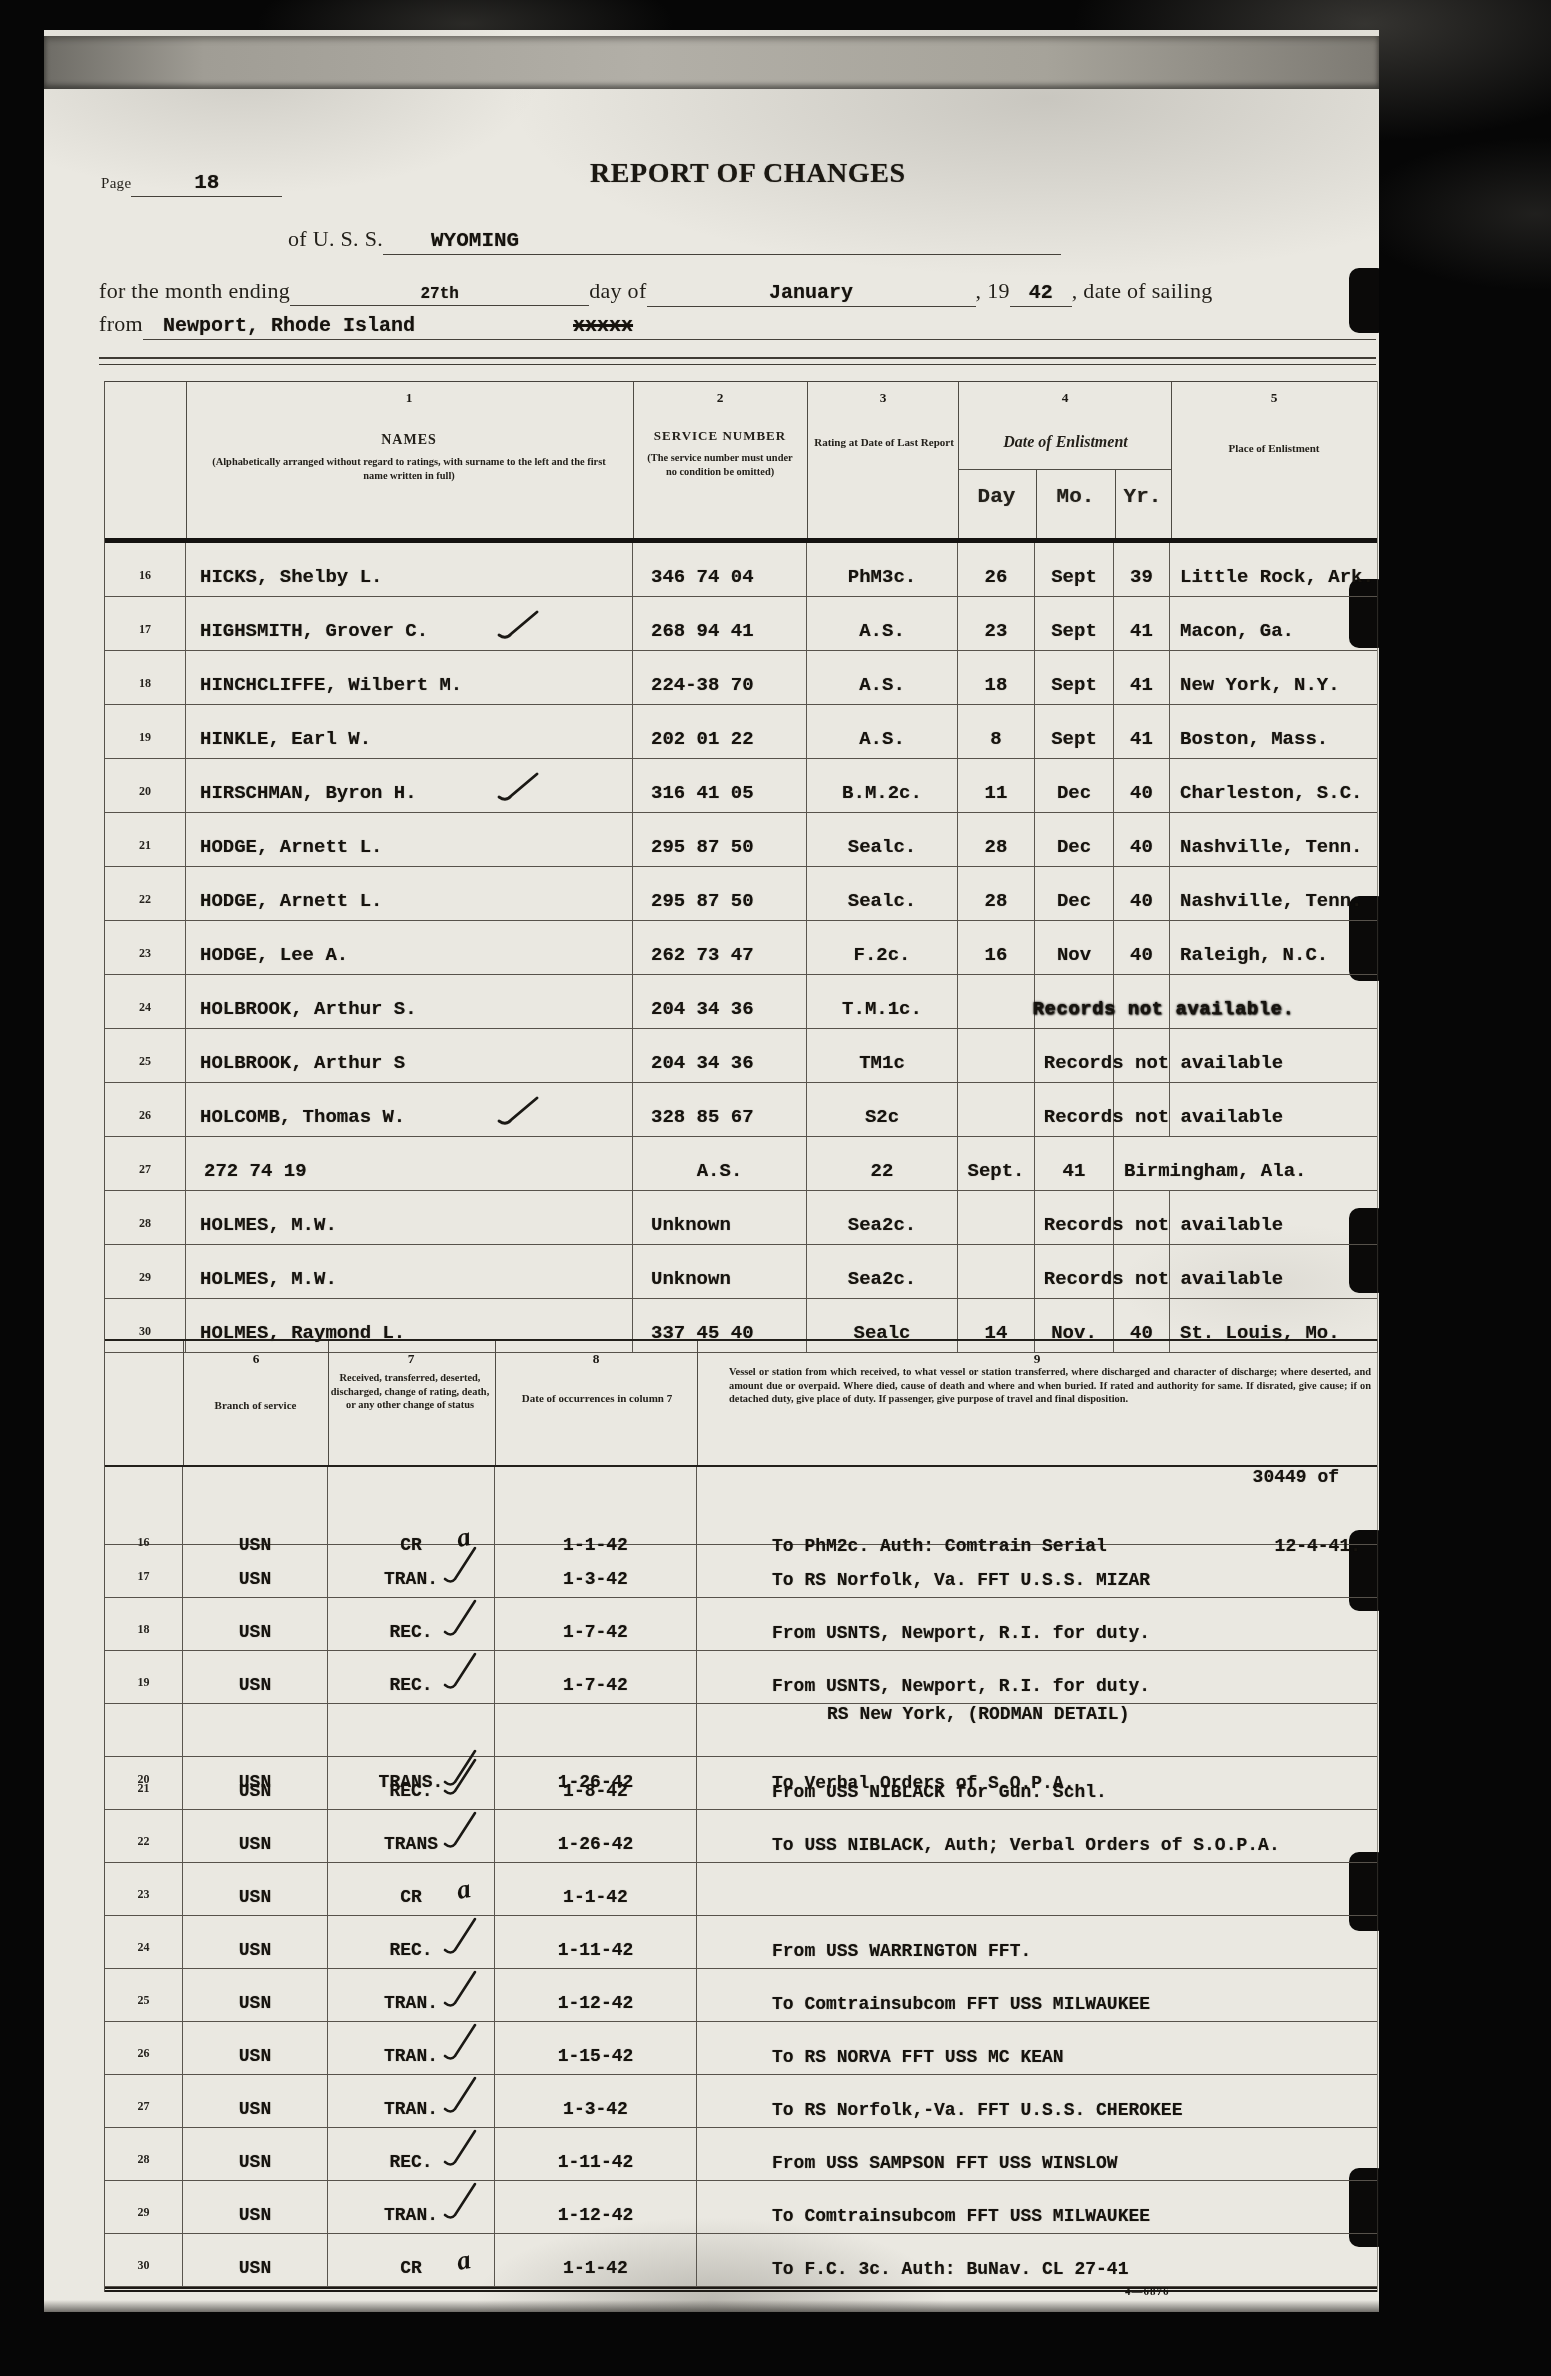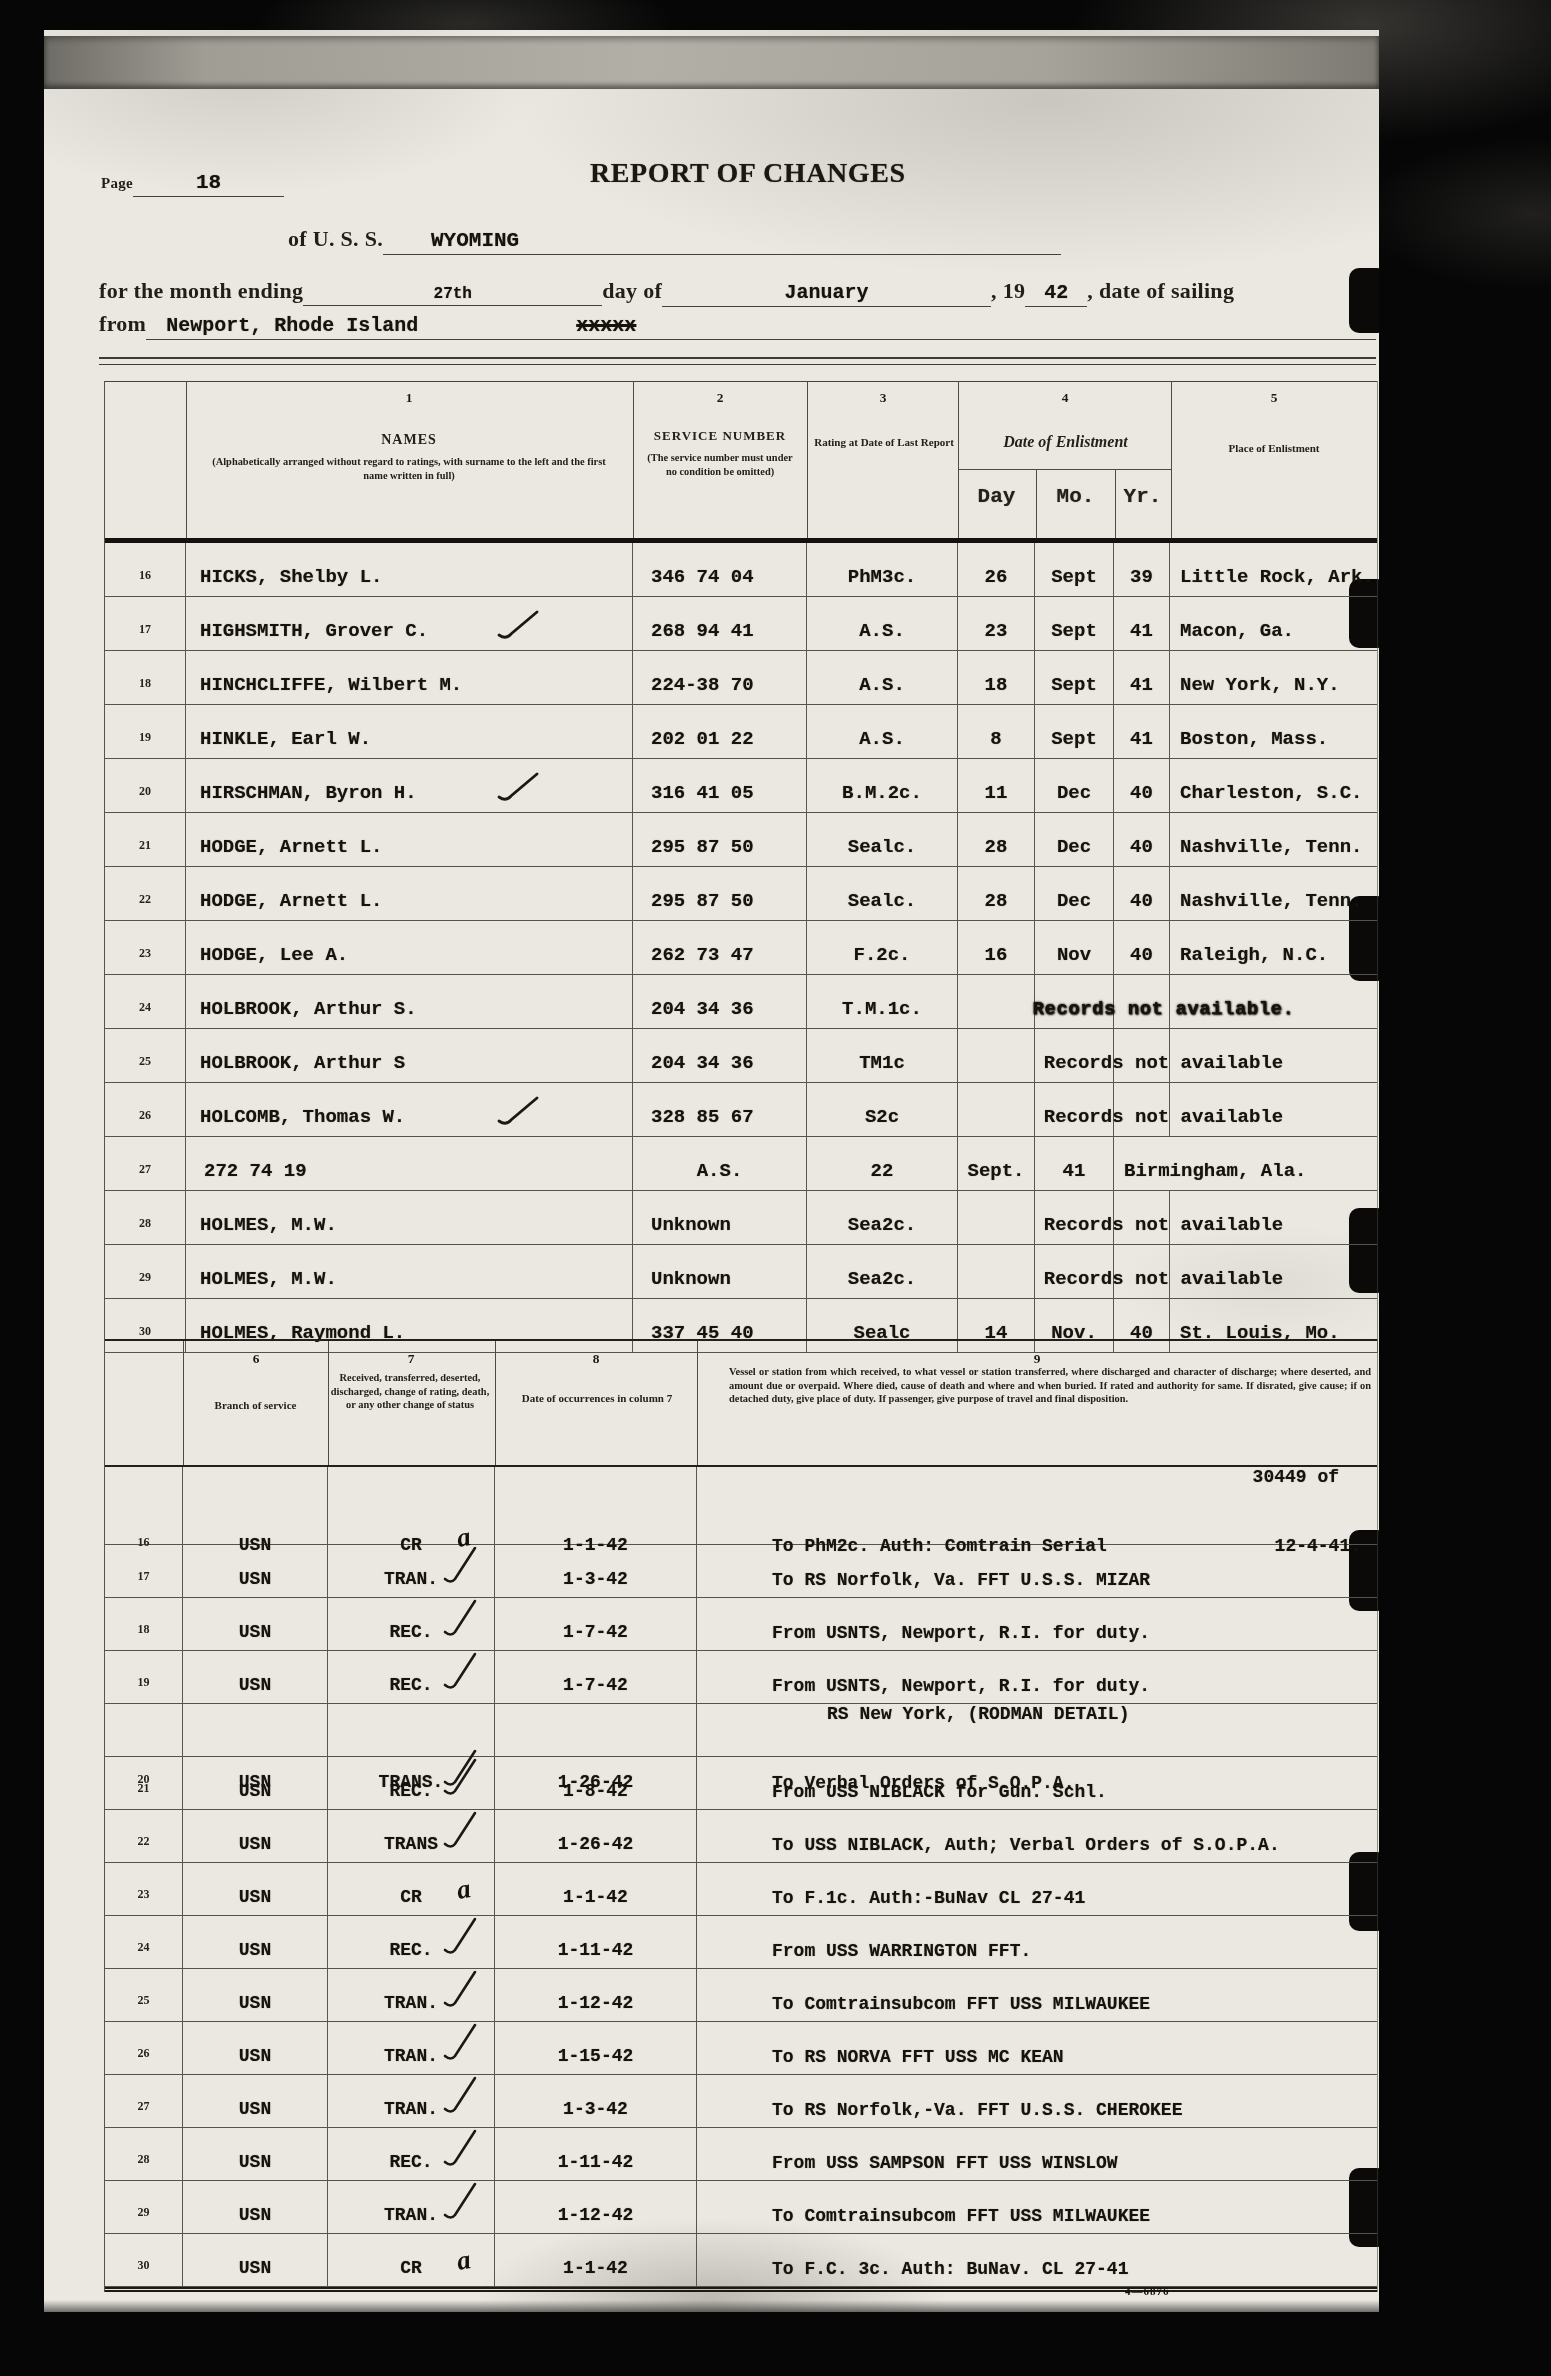--- a/index.html
+++ b/index.html
@@ -34,21 +34,21 @@
   .torn{
     position:absolute;left:0;top:6px;width:100%;height:53px;
     background:linear-gradient(90deg,#6e6c66,#a09d95 12%,#b2afa7 45%,#a6a39a 75%,#7d7a73);
     box-shadow:0 3px 6px rgba(40,38,34,.45) inset, 0 -4px 5px rgba(20,20,18,.5) inset;
   }
   .blob{position:absolute;left:1305px;width:38px;background:#0b0a09;border-radius:10px;}
 
   
   .abs{position:absolute;}
   .flexline{position:absolute;display:flex;align-items:baseline;}
-  .lbl{font-weight:700;color:#221f19;letter-spacing:0.3px;white-space:pre;}
+  .lbl{font-weight:400;color:#221f19;letter-spacing:0.3px;white-space:pre;}
   .typed{font-family:"Liberation Mono","DejaVu Sans Mono",monospace;font-weight:700;color:#16130e;
          text-shadow:0 0 1px rgba(20,16,10,.5);white-space:pre;}
   .fill{border-bottom:1.6px solid #45413a;text-align:center;padding:0 6px 2px 6px;}
   .title{font-size:28px;font-weight:700;letter-spacing:0.6px;color:#1b1812;text-shadow:0 0 1px rgba(20,16,10,.5);}
   .struck{text-decoration:line-through;text-decoration-thickness:2.5px;}
   .rule{position:absolute;background:#3f3b34;}
 
   
   .t1,.t2{position:absolute;left:60px;width:1272px;border-left:1.2px solid #56524b;border-right:1px solid rgba(70,66,58,.55);}
   .t1{top:351px;}
@@ -490,23 +490,20 @@
             </div>
           </div>
           <div class="t2row" style="height: 52px;">
             <div class="cell rn br">23</div>
             <div class="cell typed c br">USN</div>
             <div class="cell act br">
               <span class="typed">CR</span>
               <span class="hand-a">a</span>
             </div>
             <div class="cell typed c br">1-1-42</div>
-            <div class="cell det">
-              <span class="typed">To F.1c. Auth:-BuNav CL 27-41</span>
-            </div>
           </div>
           <div class="t2row" style="height: 52px;">
             <div class="cell rn br">24</div>
             <div class="cell typed c br">USN</div>
             <div class="cell act br">
               <span class="typed">REC.</span>
               <span class="chk2"><svg viewBox="0 0 40 44" width="40" height="44">
                   <path d="M5 36 q6 5 10 0 L35 5" fill="none" stroke="#1b1915" stroke-width="2.6" stroke-linecap="round"></path>
                 </svg></span>
             </div>

